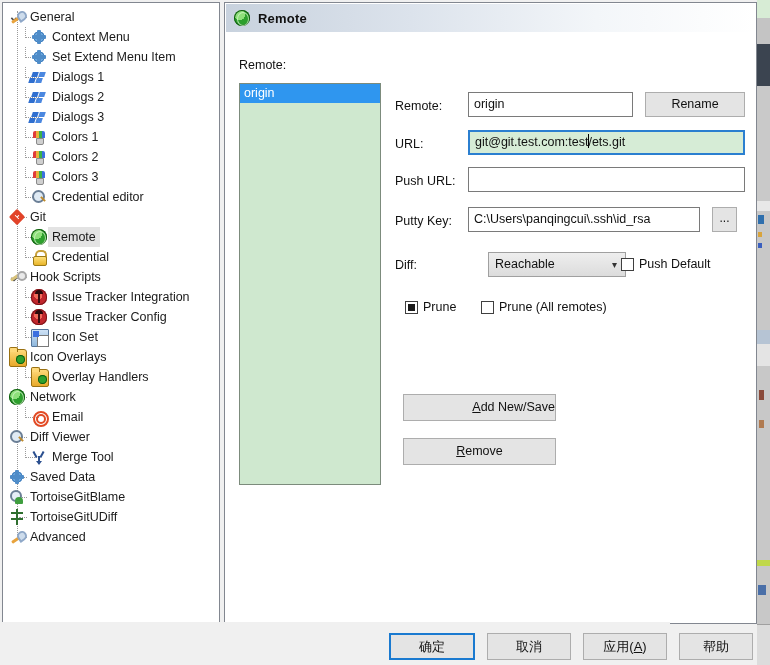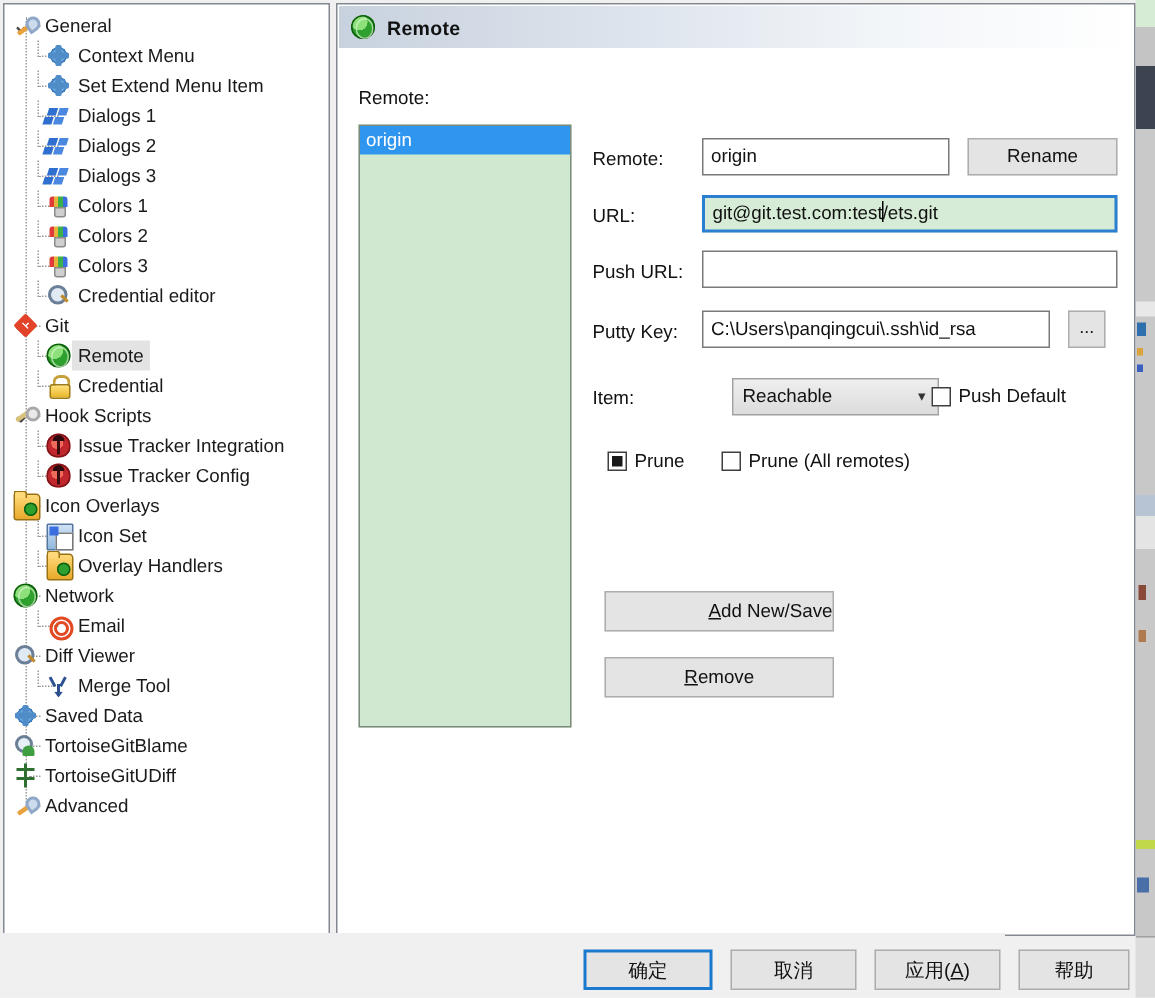--- a/index.html
+++ b/index.html
@@ -462,34 +462,34 @@
         </div>
         <div class="tree-row">
           <div class="guide-h" style="left: 22px; top: 10px; width: 14px;"></div>
           <div class="guide-v" style="left: 22px; top: 0px; height: 11px;"></div>
           <span class="ticon" style="left: 28px;">
             <span class="ic ic-bug"></span>
           </span>
           <span class="tlabel" style="left: 49px;">Issue Tracker Config</span>
         </div>
         <div class="tree-row">
+          <div class="guide-h" style="left: 22px; top: 10px; width: 14px;"></div>
+          <div class="guide-v" style="left: 22px; top: 0px; height: 11px;"></div>
+          <span class="ticon" style="left: 28px;">
+            <span class="ic ic-iconset"></span>
+          </span>
+          <span class="tlabel" style="left: 49px;">Icon Set</span>
+        </div>
+        <div class="tree-row">
           <span class="twisty" style="left: 4px; font-size: 13px; font-weight: bold;">⌄</span>
           <div class="guide-h" style="left: 16px; top: 10px; width: 8px;"></div>
           <span class="ticon" style="left: 6px;">
             <span class="ic ic-folder"></span>
           </span>
           <span class="tlabel" style="left: 27px;">Icon Overlays</span>
-        </div>
-        <div class="tree-row">
-          <div class="guide-h" style="left: 22px; top: 10px; width: 14px;"></div>
-          <div class="guide-v" style="left: 22px; top: 0px; height: 11px;"></div>
-          <span class="ticon" style="left: 28px;">
-            <span class="ic ic-iconset"></span>
-          </span>
-          <span class="tlabel" style="left: 49px;">Icon Set</span>
         </div>
         <div class="tree-row">
           <div class="guide-h" style="left: 22px; top: 10px; width: 14px;"></div>
           <div class="guide-v" style="left: 22px; top: 0px; height: 11px;"></div>
           <span class="ticon" style="left: 28px;">
             <span class="ic ic-folder"></span>
           </span>
           <span class="tlabel" style="left: 49px;">Overlay Handlers</span>
         </div>
         <div class="tree-row">
@@ -580,21 +580,21 @@
     <div class="frm-label" style="left:170px; top:134px;">URL:</div>
     <div class="tbox focused" style="left:243px; top:127px; width:277px;"><span>git@git.test.com:test</span><span class="caret"></span><span>/ets.git</span></div>
 
     <div class="frm-label" style="left:170px; top:171px;">Push URL:</div>
     <div class="tbox" style="left:243px; top:164px; width:277px;"></div>
 
     <div class="frm-label" style="left:170px; top:211px;">Putty Key:</div>
     <div class="tbox" style="left:243px; top:204px; width:232px;">C:\Users\panqingcui\.ssh\id_rsa</div>
     <div class="btn flat" style="left:487px; top:204px; width:25px; height:25px; line-height:20px; font-size:12px;">...</div>
 
-    <div class="frm-label" style="left:170px; top:255px;">Item:</div>
+    <div class="frm-label" style="left:170px; top:255px;">Diff:</div>
     <div class="combo" style="left:243px; top:249px; width:138px; height:25px;">
       <span>Reachable</span>
       <span class="chev">▾</span>
     </div>
     <div class="cbx-wrap" style="left:396px; top:254px;">
       <span class="cbx"></span>
       <span>Push Default</span>
     </div>
 
     <div class="cbx-wrap" style="left:180px; top:297px;">

